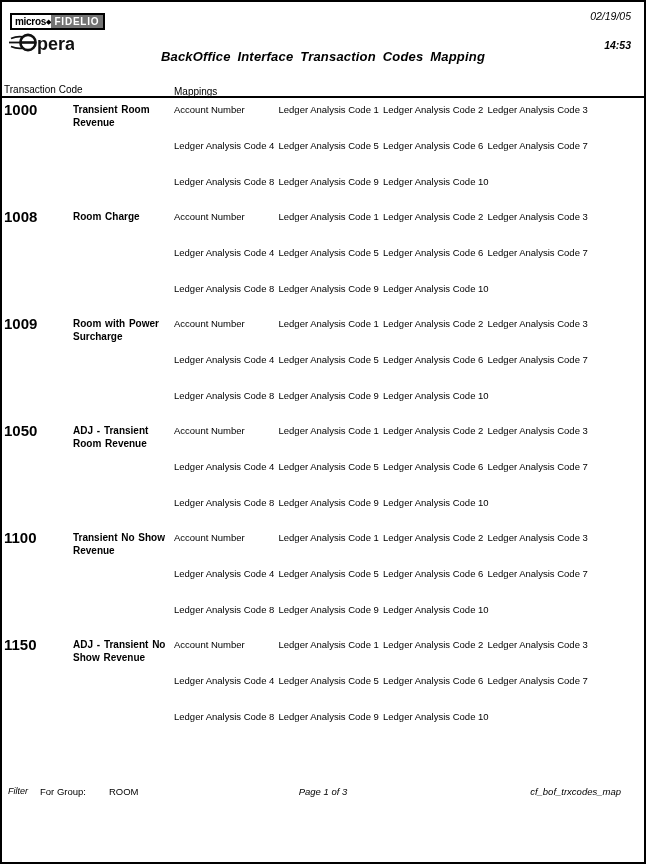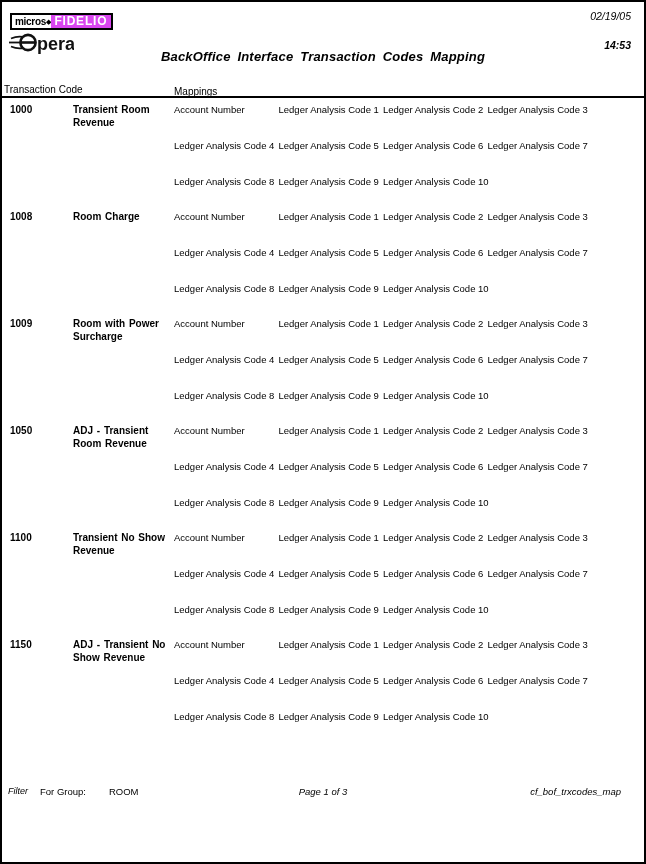--- a/index.html
+++ b/index.html
@@ -19,21 +19,21 @@
   .mf {
     display:inline-flex; align-items:stretch;
     border:2px solid #000; background:#fff; height:13px;
   }
   .mf-micros {
     font-weight:bold; font-size:10px; line-height:13px;
     padding:0 1px 0 3px; letter-spacing:-0.3px;border-radius:6px;
   }
   .mf-arrow { font-size:7px; line-height:13px; margin:0 0 0 -1px; }
   .mf-fidelio {
-    background:#d946ef; color:#fff; font-weight:bold; font-size:12px;
+    background:#737373; color:#fff; font-weight:bold; font-size:10px;
     line-height:13px; padding:0 4px 0 3px; letter-spacing:0.8px;
   }
   .opera-logo { position:absolute; left:-2px; top:19px; }
   .hotel-name {
     position:absolute; top:7px; left:0; width:100%;
     text-align:center; font-style:italic; font-size:11.5px;
   }
   .hdr-date, .hdr-time {
     position:absolute; right:13px; font-style:italic; font-size:10.5px;
   }
@@ -48,22 +48,22 @@
   .thead {
     position:absolute; top:81px; left:0; right:0; height:13px;
     border-bottom:2.5px solid #000;
   }
   .th-trx { position:absolute; left:2px; top:1px; font-size:10px; }
   .th-map { position:absolute; left:172px; top:3px; font-size:10px; }
   
   .sections { position:absolute; top:101px; left:0; right:2px; }
   .section { display:flex; align-items:flex-start; margin-bottom:22px; min-height:85px; }
   .sec-code {
-    flex:0 0 71px; box-sizing:border-box; padding-left:8px;
-    font-weight:bold; font-size:10px; line-height:13px;
+    flex:0 0 71px; box-sizing:border-box; padding-left:2px;
+    font-weight:bold; font-size:15px; line-height:13px;
   }
   .sec-desc {
     flex:0 0 101px; font-weight:bold; font-size:10px; line-height:13px;
     word-spacing:1px;
   }
   .sec-rows { flex:1 1 auto; }
   .map-row { display:flex; margin-bottom:23px; }
   .map-row:last-child { margin-bottom:0;align-items:flex-end; }
   .map-cell { flex:0 0 104.5px; font-size:9.5px; line-height:13px; white-space:nowrap; }
   

